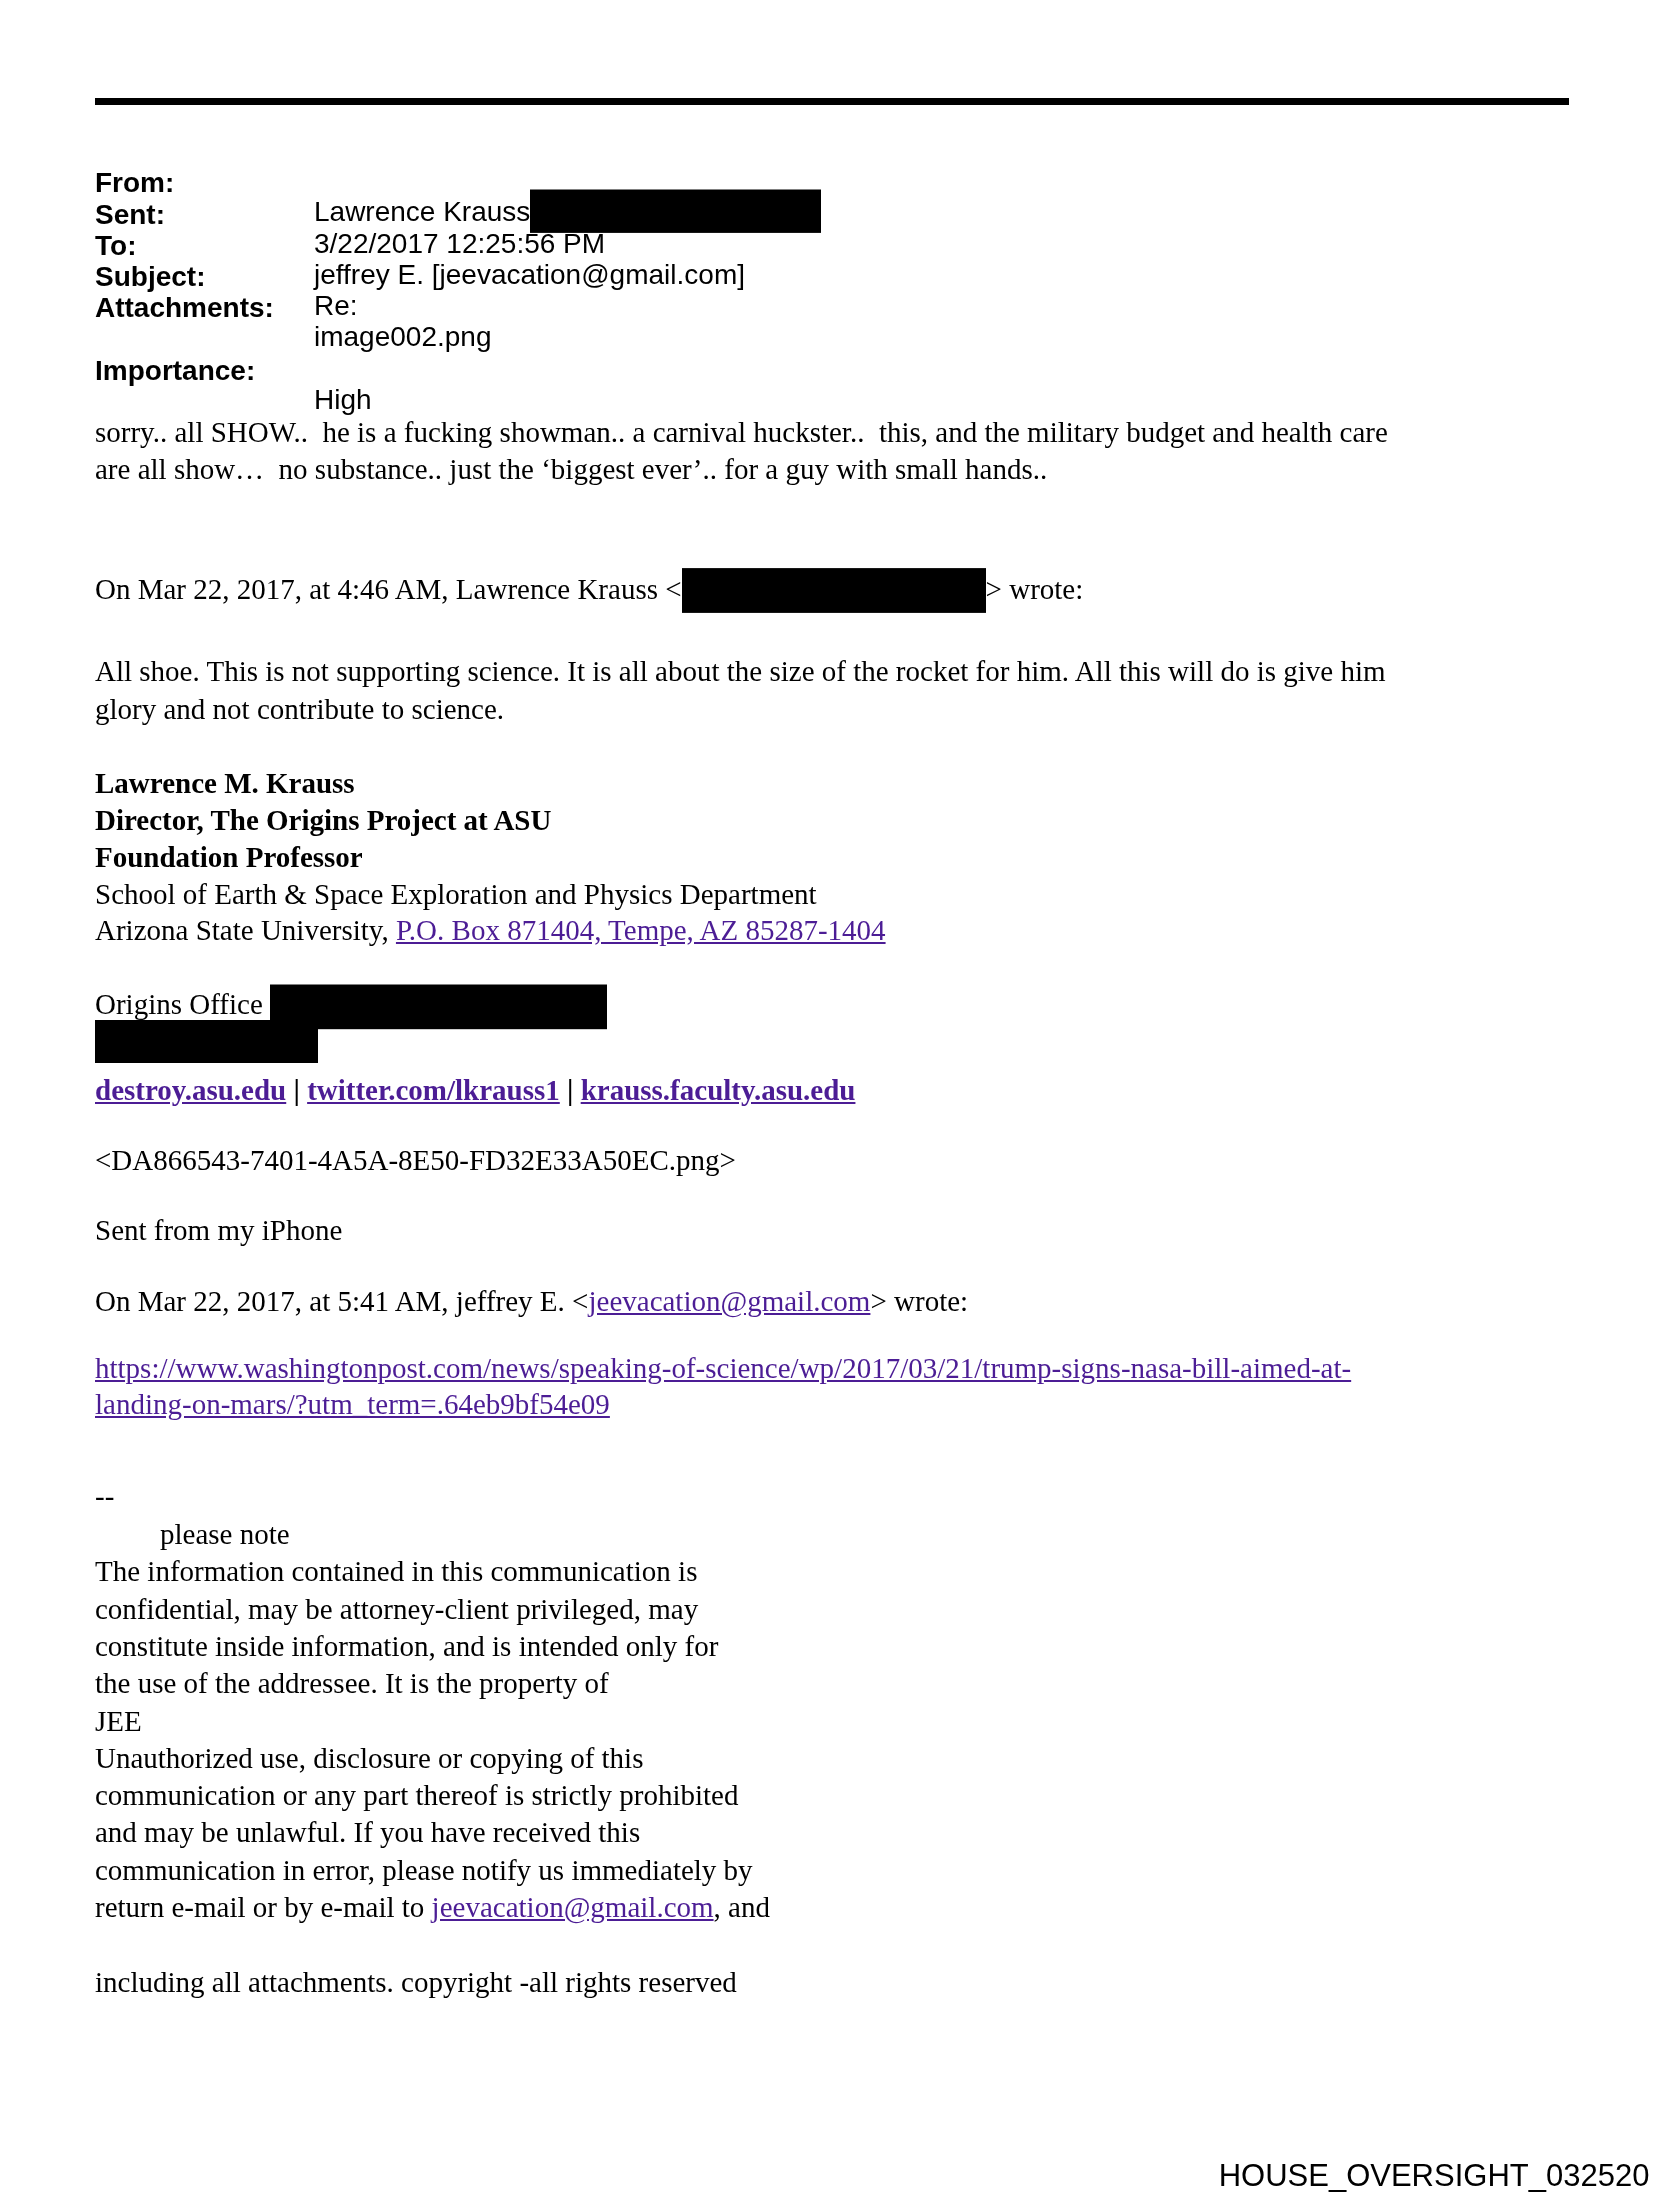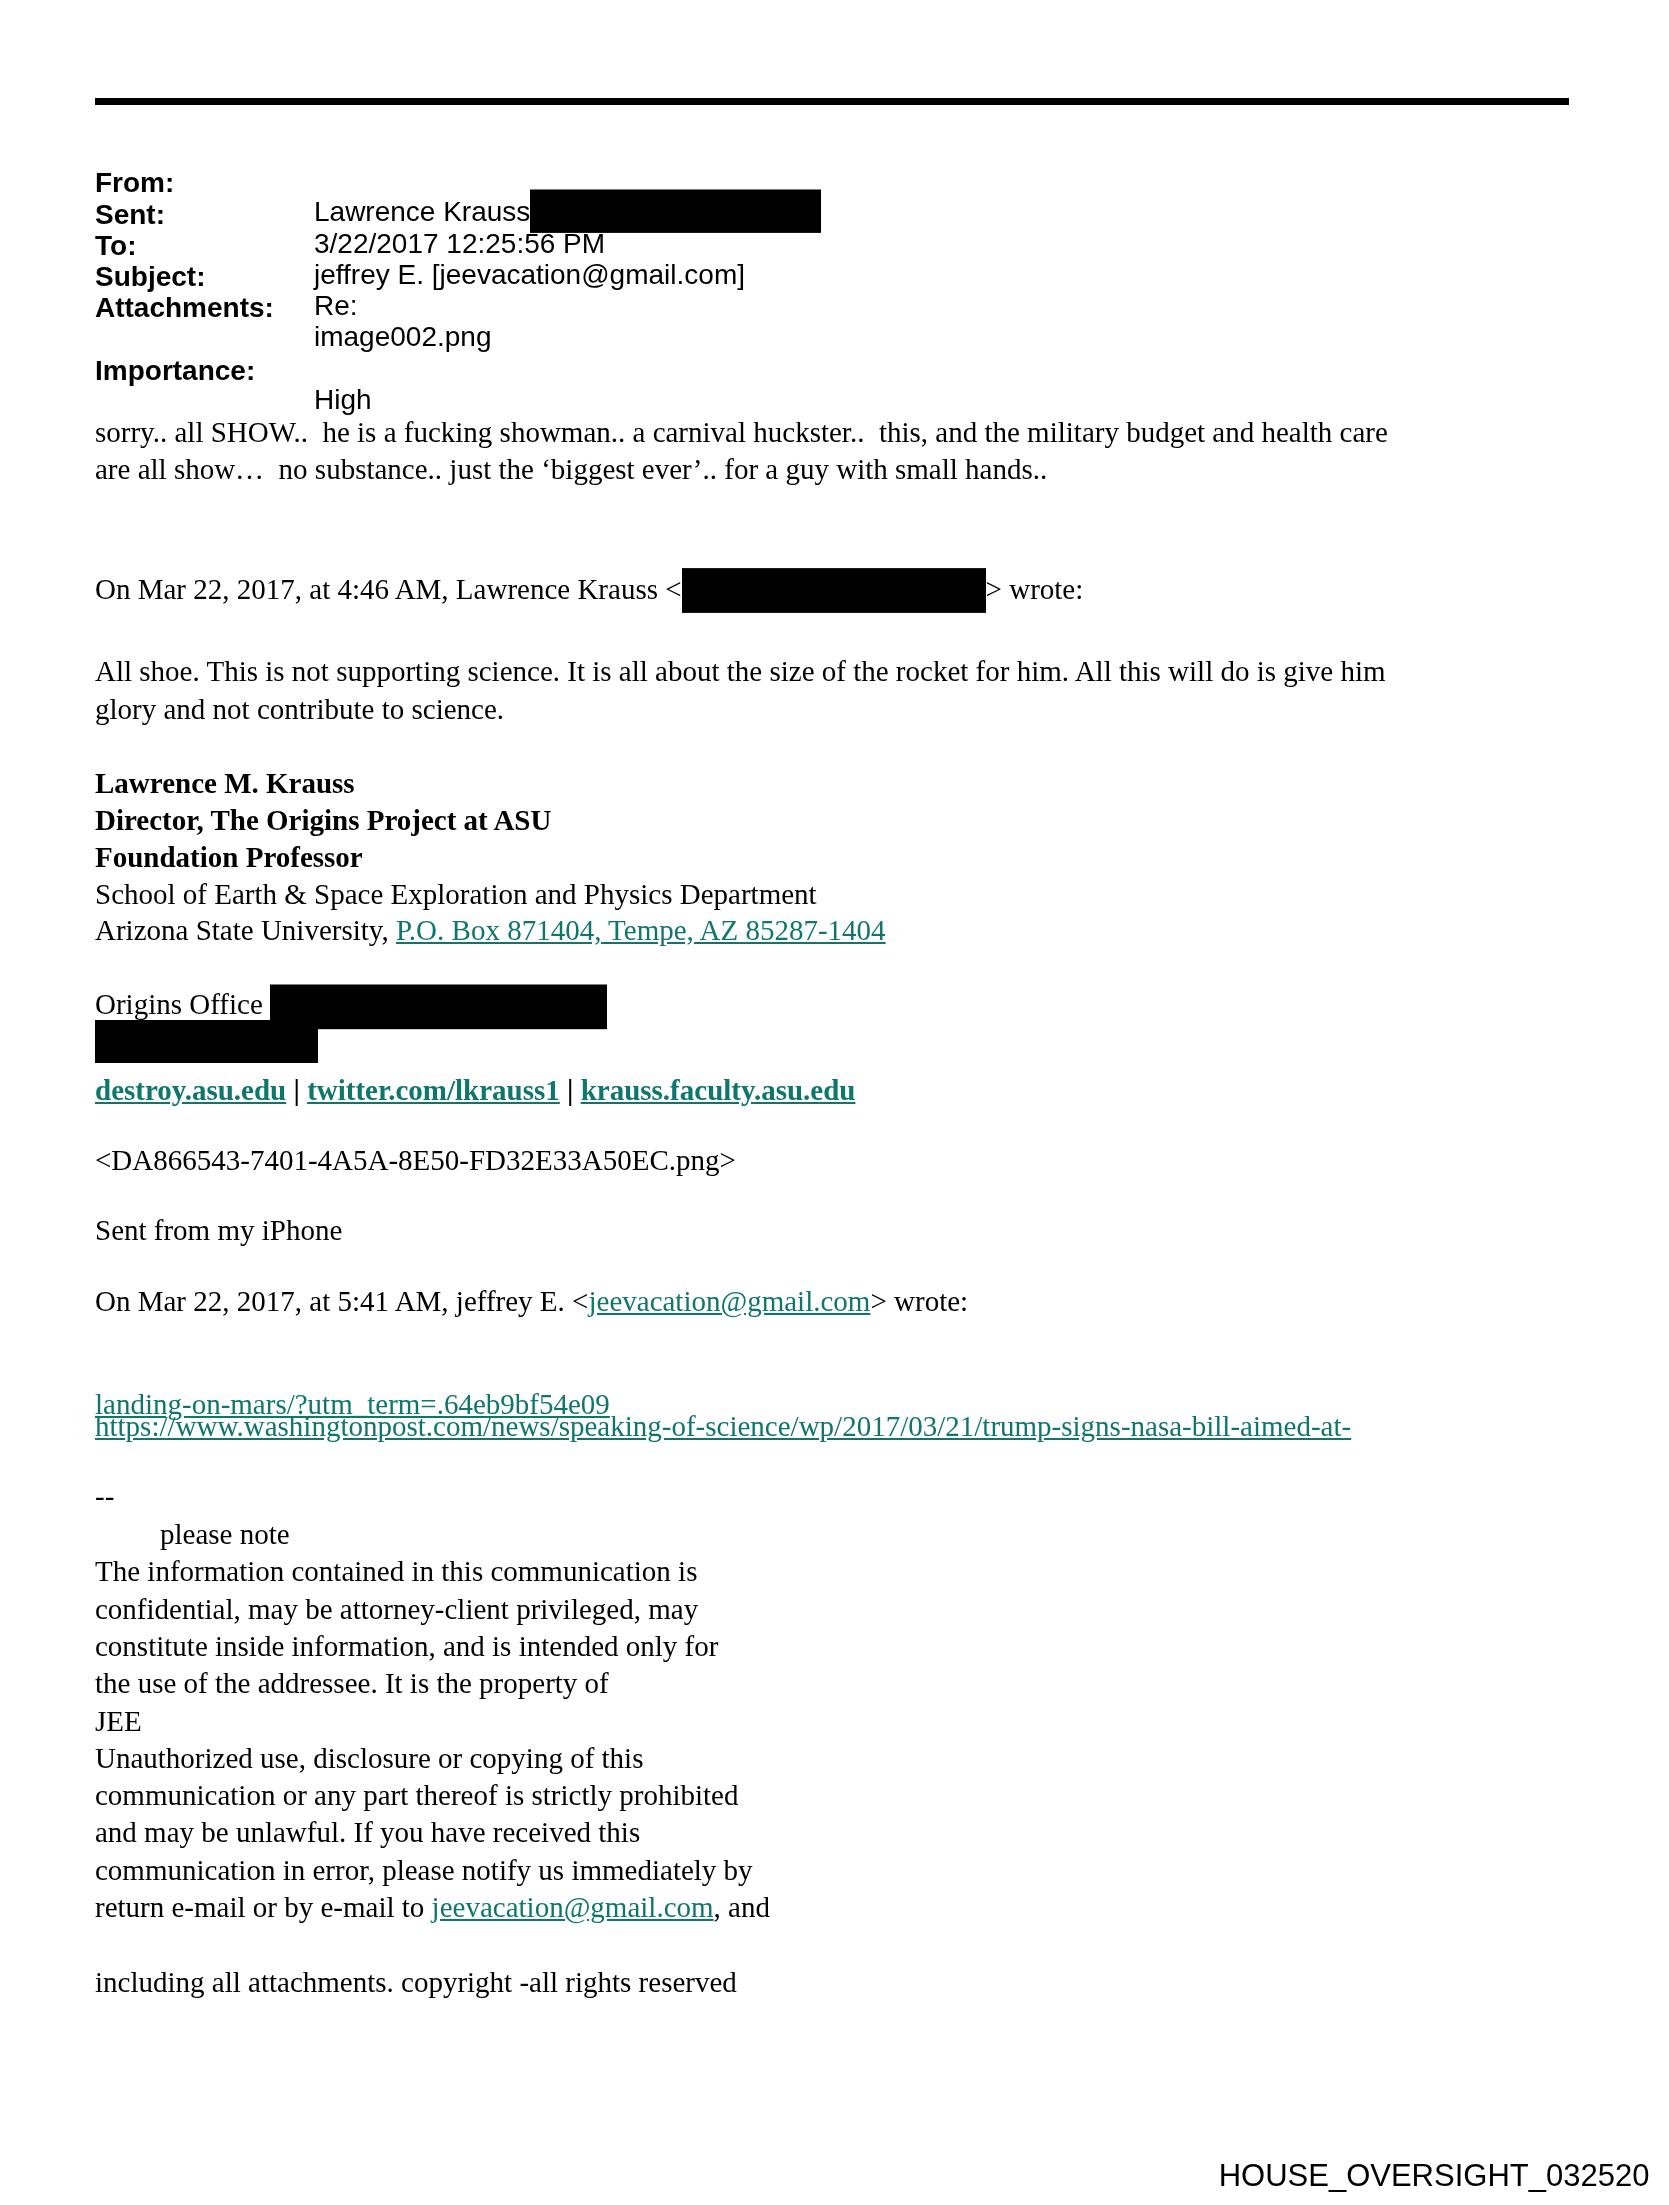--- a/index.html
+++ b/index.html
@@ -12,21 +12,21 @@
   
   .hrow { position:absolute; left:95px; height:30px; font-family:"Liberation Sans", sans-serif;
           font-size:28px; line-height:29px; white-space:pre; width:1506px; }
   .hlabel { position:absolute; left:0; font-weight:bold; }
   .hvalue { position:absolute; left:183px;margin-left:36px; }
 
   
   .content { position:absolute; left:95px; top:0; width:1545px; height:100%; }
   .ln { position:absolute; left:0; font-size:29px; line-height:37px; white-space:pre;text-align:center; }
   .b { font-weight:bold; }
-  a.lk { color:#0f766e; text-decoration:underline; cursor:pointer; }
+  a.lk { color:#4c1d95; text-decoration:underline; cursor:pointer; }
   .lk-bold { font-weight:bold; }
   .sep { color:#000; }
 
   
   .redact { display:inline-block; background:#000; vertical-align:text-bottom; }
   .r-from      { width:291px; height:29px; box-shadow:0 -8.5px #000, 0 5.9px #000; }
   .r-quote     { width:304px; height:29px; box-shadow:0 -7.9px #000, 0 7.9px #000; }
   .r-research  { width:337px; height:27.5px; position:relative; top:-5.2px; box-shadow:0 -5.2px #000; }
   .r-origins   { width:337px; height:29px; box-shadow:0 -6.5px #000, 0 9.2px #000; }
   .r-standalone{ position:absolute; left:0; top:1020px; width:223px; height:43px; background:#000; }
@@ -93,21 +93,21 @@
     <div class="r-standalone"></div>
 
     <div class="ln" style="top:1072px"><a class="lk lk-bold">destroy.asu.edu</a><span class="sep b"> | </span><a class="lk lk-bold">twitter.com/lkrauss1</a><span class="sep b"> | </span><a class="lk lk-bold">krauss.faculty.asu.edu</a></div>
 
     <div class="ln" style="top:1142px">&lt;DA866543-7401-4A5A-8E50-FD32E33A50EC.png&gt;</div>
 
     <div class="ln" style="top:1212px">Sent from my iPhone</div>
 
     <div class="ln" style="top:1283px"><span>On Mar 22, 2017, at 5:41 AM, jeffrey E. &lt;</span><a class="lk">jeevacation@gmail.com</a><span>&gt; wrote:</span></div>
 
-    <div class="ln" style="top:1408px"><a class="lk">https://www.washingtonpost.com/news/speaking-of-science/wp/2017/03/21/trump-signs-nasa-bill-aimed-at-</a></div>
+    <div class="ln" style="top:1350px"><a class="lk">https://www.washingtonpost.com/news/speaking-of-science/wp/2017/03/21/trump-signs-nasa-bill-aimed-at-</a></div>
     <div class="ln" style="top:1386px"><a class="lk">landing-on-mars/?utm_term=.64eb9bf54e09</a></div>
 
     <div class="ln" style="top:1478px">--</div>
     <div class="ln" style="top:1516px; left:65px">please note</div>
 
     <div class="ln" style="top:1553px">The information contained in this communication is</div>
     <div class="ln" style="top:1591px">confidential, may be attorney-client privileged, may</div>
     <div class="ln" style="top:1628px">constitute inside information, and is intended only for</div>
     <div class="ln" style="top:1665px">the use of the addressee. It is the property of</div>
     <div class="ln" style="top:1703px">JEE</div>

